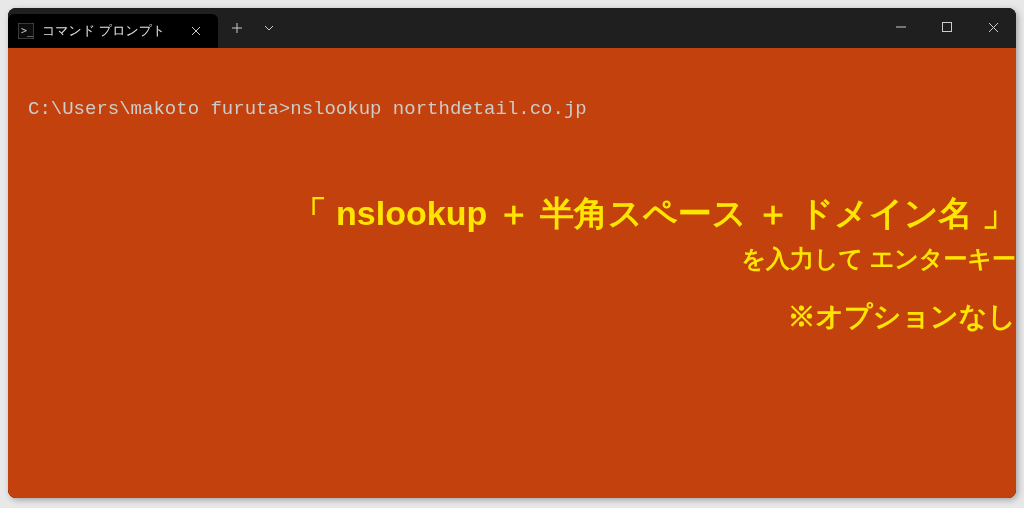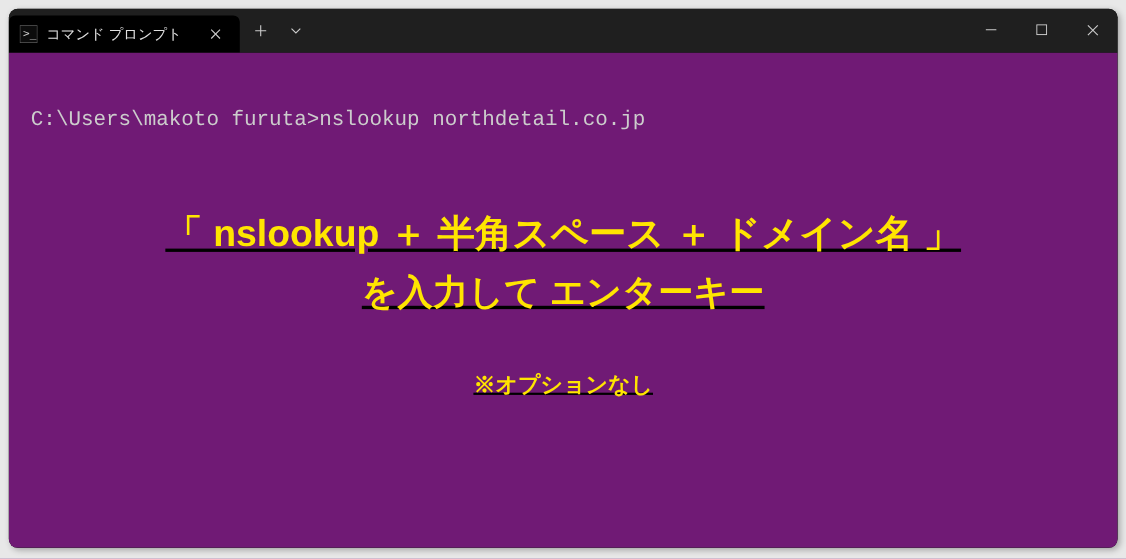--- a/index.html
+++ b/index.html
@@ -94,56 +94,55 @@
     }
     .ctrl-btn {
       width: 46px;
       height: 38px;
       display: flex;
       align-items: center;
       justify-content: center;
       color: #ccc;
     }
     .terminal-body {
-      background: #701a75;
+      background: #c2410c;
       height: calc(100% - 40px);
       padding: 50px 20px 20px 20px;
       position: relative;
     }
     .prompt-line {
       font-family: 'Consolas', 'Courier New', monospace;
       font-size: 19px;
       color: #ccc;
       white-space: pre;
     }
     .annotation {
       position: absolute;
       top: 138px;
       left: 0;
       right: 0;
-      text-align: center;
-      text-decoration: underline;
+      text-align: right;
     }
     .anno-line1 {
       color: #ffe500;
       font-size: 34px;
       font-weight: bold;
       line-height: 1.6;
     }
     .anno-line2 {
       color: #ffe500;
-      font-size: 32px;
+      font-size: 24px;
       font-weight: bold;
       line-height: 1.6;
     }
     .anno-line3 {
       color: #ffe500;
-      font-size: 20px;
+      font-size: 28px;
       font-weight: bold;
-      margin-top: 44px;
+      margin-top: 19px;
     }
   </style>
 </head>
 <body>
 
 <div class="window">
 
   <div class="titlebar">
     <div class="tab">
       <span class="tab-icon">

